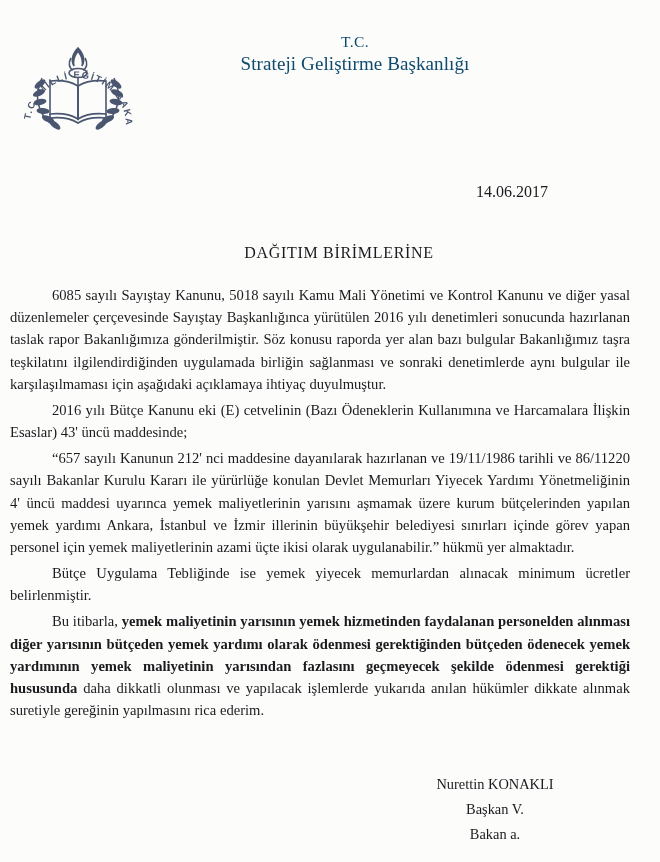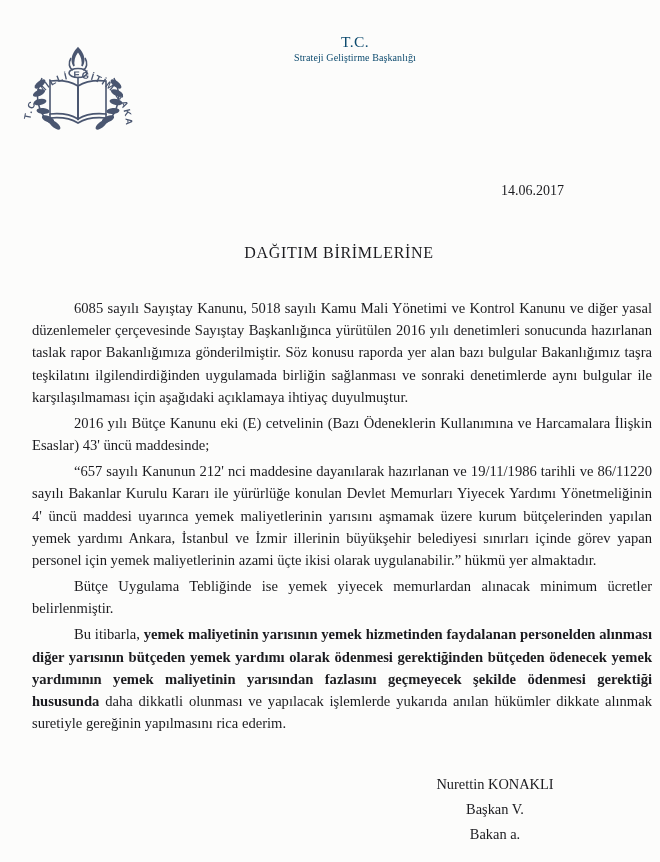--- a/index.html
+++ b/index.html
@@ -47,63 +47,62 @@
   }
   .hdr-tc {
     font-size: 15.5px;
     letter-spacing: 0.4px;
   }
   .hdr-ministry {
     font-size: 17px;
     letter-spacing: 0.3px;
   }
   .hdr-dept {
-    font-size: 10px;
+    font-size: 19px;
     letter-spacing: 0.1px;
   }
 
   
   .refblock {
     position: absolute;
     left: 18px;
     top: 176px;
     font-size: 14.6px;
     line-height: 1.55;
     white-space: pre;
   }
   .refline { display: block; }
   .date {
     position: absolute;
-    right: 96px;
+    right: 112px;
     top: 183px;
-    font-size: 14px;
+    font-size: 16px;
   }
 
   
   .addressee {
     position: absolute;
     left: 18px;
     right: 0;
     top: 244px;
     text-align: center;
     font-size: 16px;
     letter-spacing: 0.7px;
   }
 
   
   .body {
     position: absolute;
-    left: 32px;
+    left: 10px;
     top: 284px;
     width: 620px;
     font-size: 14.6px;
     line-height: 1.52;
     text-align: justify;
     text-justify: inter-word;
-    margin-top: 13px;
   }
   .body p {
     margin: 0 0 4px 0;
     text-indent: 42px;
     text-align: justify;
   }
   .bold { font-weight: bold; }
 
   
   .signature {

